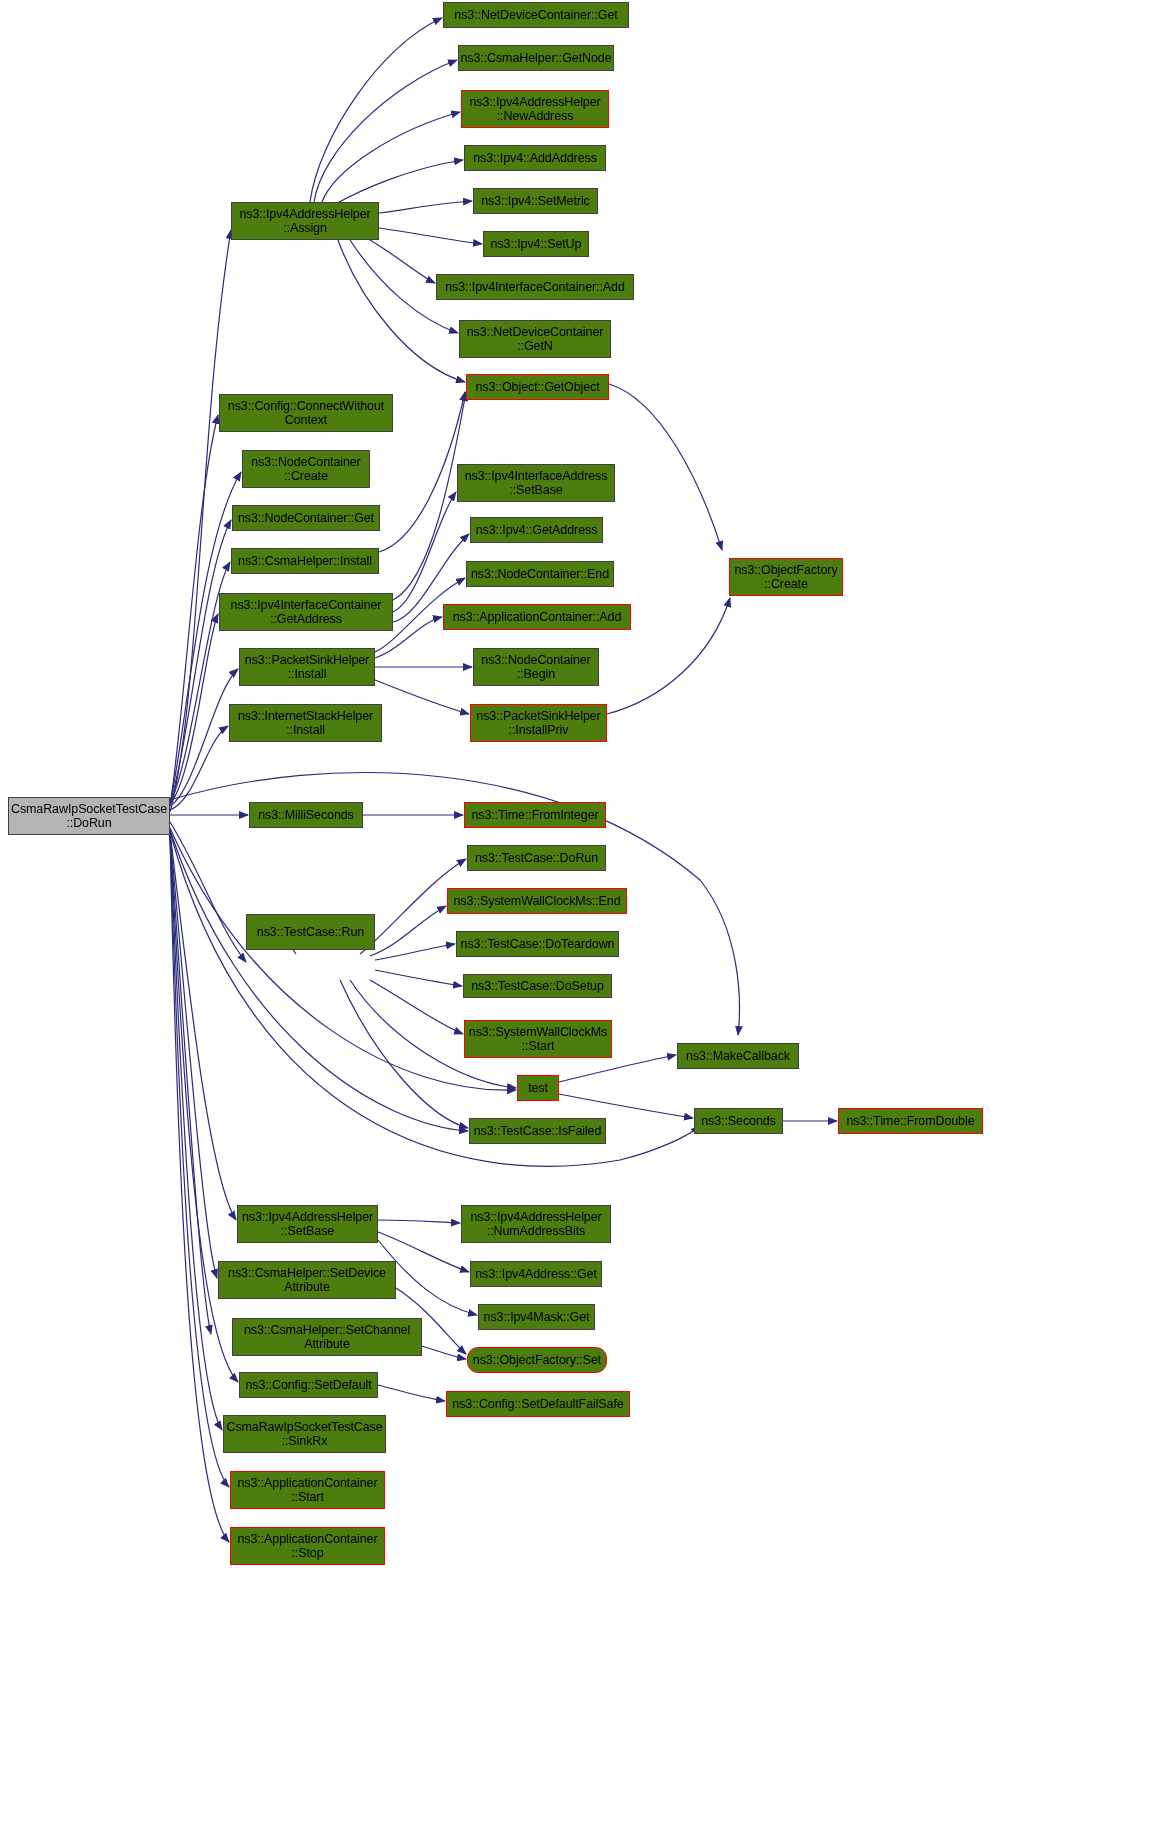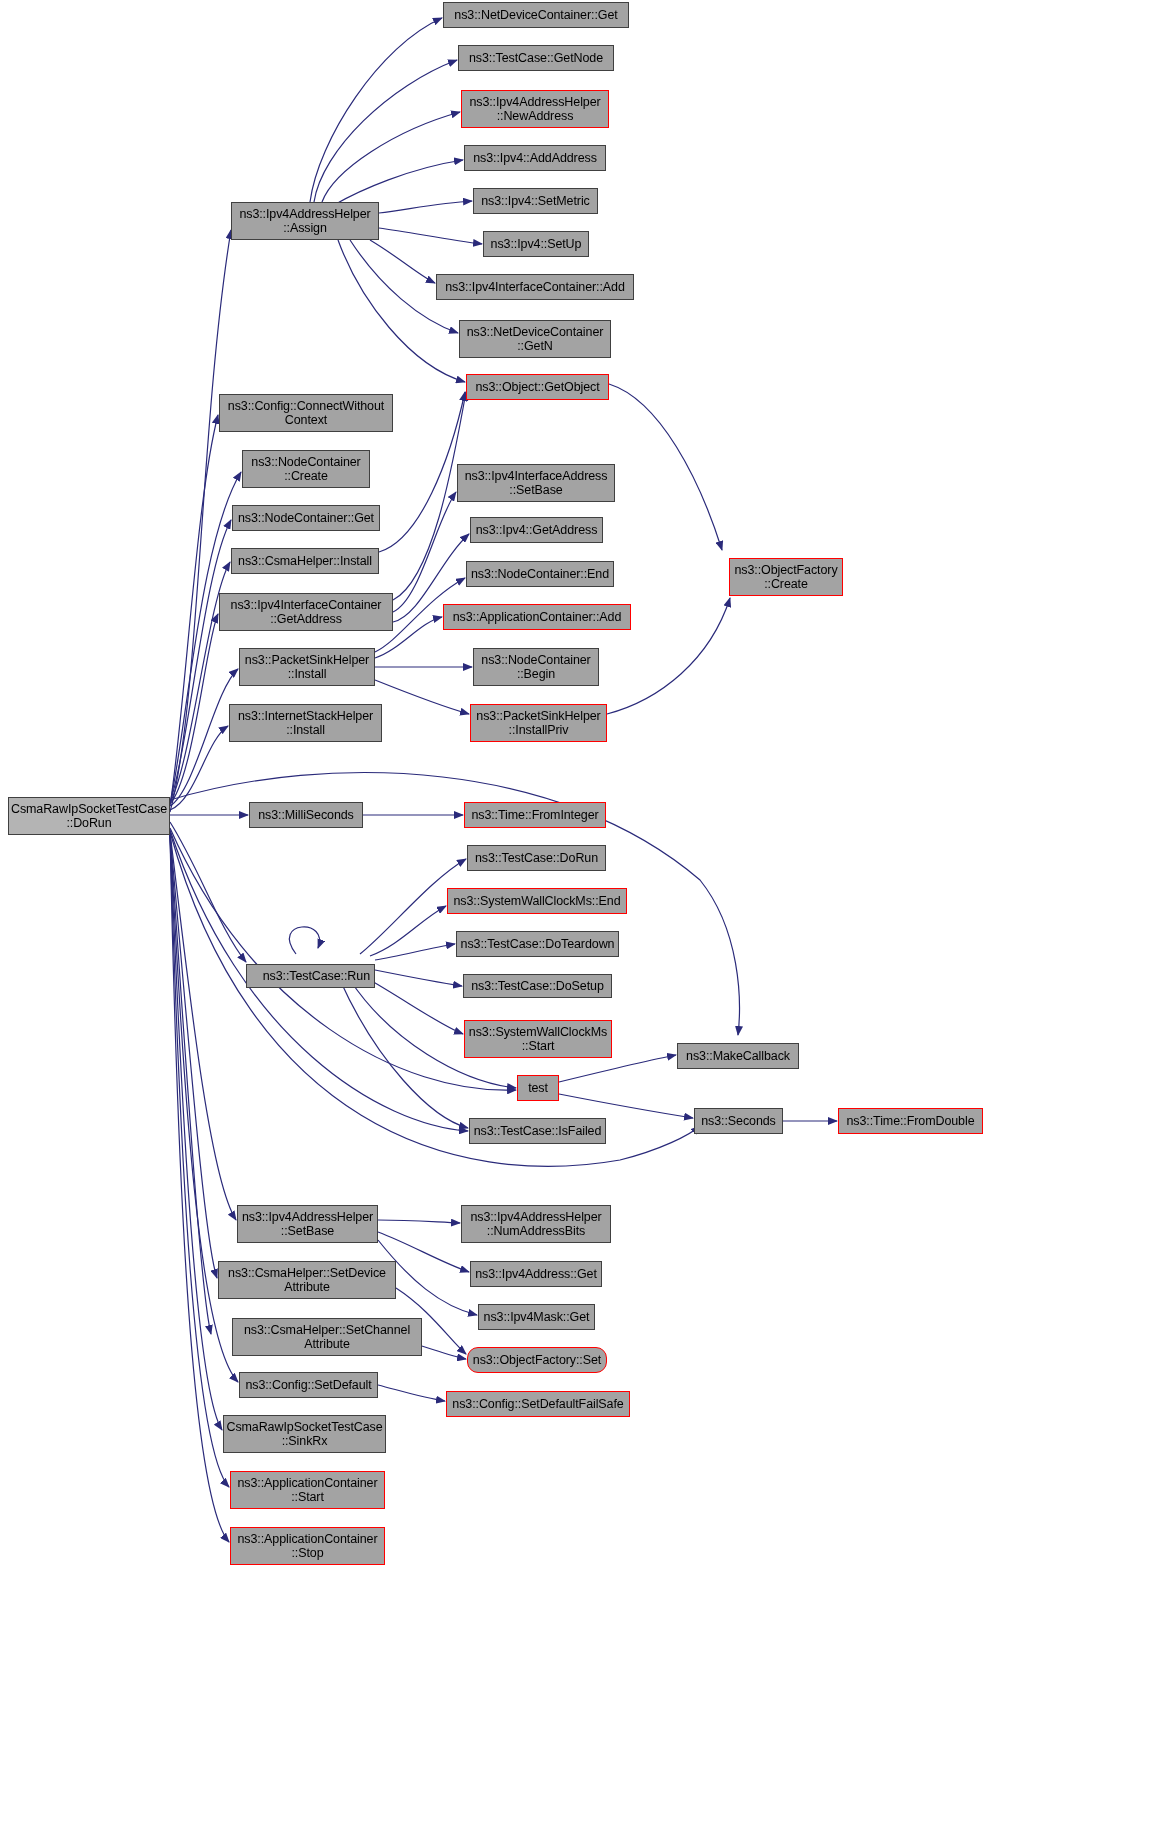--- a/index.html
+++ b/index.html
@@ -22,21 +22,21 @@
     height: 1843px;
     pointer-events: none;
   }
   .node {
     position: absolute;
     box-sizing: border-box;
     display: flex;
     align-items: center;
     justify-content: center;
     text-align: center;
-    background: #a3a3a3;
+    background: #4d7c0f;
     border: 1px solid #404040;
     font-size: 12.5px;
     line-height: 14px;
     color: #000000;
     letter-spacing: -0.1px;
     white-space: pre-line;
     z-index: 5;
   }
   .node.red {
     border: 1px solid #ff0000;
@@ -141,21 +141,21 @@
 
     <path d="M402,1340 C430,1348 450,1356 466,1359" stroke="#2a2a7a" fill="none" stroke-width="1.2" marker-end="url(#arrow)"></path>
 
     <path d="M378,1385 C405,1392 425,1398 445,1401" stroke="#2a2a7a" fill="none" stroke-width="1.2" marker-end="url(#arrow)"></path>
   </svg>
 <div class="node highlight" style="left: 8px; top: 797px; width: 162px; height: 38px;"><span class="lbl">CsmaRawIpSocketTestCase
 ::DoRun</span></div>
     <div class="node" style="left: 231px; top: 202px; width: 148px; height: 38px;"><span class="lbl">ns3::Ipv4AddressHelper
 ::Assign</span></div>
     <div class="node" style="left: 443px; top: 2px; width: 186px; height: 26px;"><span class="lbl">ns3::NetDeviceContainer::Get</span></div>
-    <div class="node" style="left: 458px; top: 45px; width: 156px; height: 26px;"><span class="lbl">ns3::TestCase::GetNode</span></div>
+    <div class="node" style="left: 458px; top: 45px; width: 156px; height: 26px;"><span class="lbl">ns3::CsmaHelper::GetNode</span></div>
     <div class="node red" style="left: 461px; top: 90px; width: 148px; height: 38px;"><span class="lbl">ns3::Ipv4AddressHelper
 ::NewAddress</span></div>
     <div class="node" style="left: 464px; top: 145px; width: 142px; height: 26px;"><span class="lbl">ns3::Ipv4::AddAddress</span></div>
     <div class="node" style="left: 473px; top: 188px; width: 125px; height: 26px;"><span class="lbl">ns3::Ipv4::SetMetric</span></div>
     <div class="node" style="left: 483px; top: 231px; width: 106px; height: 26px;"><span class="lbl">ns3::Ipv4::SetUp</span></div>
     <div class="node" style="left: 436px; top: 274px; width: 198px; height: 26px;"><span class="lbl">ns3::Ipv4InterfaceContainer::Add</span></div>
     <div class="node" style="left: 459px; top: 320px; width: 152px; height: 38px;"><span class="lbl">ns3::NetDeviceContainer
 ::GetN</span></div>
     <div class="node red" style="left: 466px; top: 374px; width: 143px; height: 26px;"><span class="lbl">ns3::Object::GetObject</span></div>
     <div class="node" style="left: 219px; top: 394px; width: 174px; height: 38px;"><span class="lbl">ns3::Config::ConnectWithout
@@ -176,21 +176,21 @@
     <div class="node" style="left: 466px; top: 561px; width: 148px; height: 26px;"><span class="lbl">ns3::NodeContainer::End</span></div>
     <div class="node red" style="left: 443px; top: 604px; width: 188px; height: 26px;"><span class="lbl">ns3::ApplicationContainer::Add</span></div>
     <div class="node" style="left: 473px; top: 648px; width: 126px; height: 38px;"><span class="lbl">ns3::NodeContainer
 ::Begin</span></div>
     <div class="node red" style="left: 470px; top: 704px; width: 137px; height: 38px;"><span class="lbl">ns3::PacketSinkHelper
 ::InstallPriv</span></div>
     <div class="node red" style="left: 681px; top: 558px; width: 114px; height: 38px; margin-left: 48px;"><span class="lbl">ns3::ObjectFactory
 ::Create</span></div>
     <div class="node" style="left: 249px; top: 802px; width: 114px; height: 26px;"><span class="lbl">ns3::MilliSeconds</span></div>
     <div class="node red" style="left: 464px; top: 802px; width: 142px; height: 26px;"><span class="lbl">ns3::Time::FromInteger</span></div>
-    <div class="node" style="left: 246px; top: 964px; width: 129px; height: 24px; justify-content: flex-end;"><span class="lbl">ns3::TestCase::Run</span></div>
+    <div class="node" style="left: 246px; top: 914px; width: 129px; height: 36px;"><span class="lbl">ns3::TestCase::Run</span></div>
     <div class="node" style="left: 467px; top: 845px; width: 139px; height: 26px;"><span class="lbl">ns3::TestCase::DoRun</span></div>
     <div class="node red" style="left: 447px; top: 888px; width: 180px; height: 26px;"><span class="lbl">ns3::SystemWallClockMs::End</span></div>
     <div class="node" style="left: 456px; top: 931px; width: 163px; height: 26px;"><span class="lbl">ns3::TestCase::DoTeardown</span></div>
     <div class="node" style="left: 463px; top: 974px; width: 149px; height: 24px;"><span class="lbl">ns3::TestCase::DoSetup</span></div>
     <div class="node red" style="left: 464px; top: 1020px; width: 148px; height: 38px;"><span class="lbl">ns3::SystemWallClockMs
 ::Start</span></div>
     <div class="node red" style="left: 517px; top: 1075px; width: 42px; height: 26px;"><span class="lbl">test</span></div>
     <div class="node" style="left: 469px; top: 1118px; width: 137px; height: 26px;"><span class="lbl">ns3::TestCase::IsFailed</span></div>
     <div class="node" style="left: 677px; top: 1043px; width: 122px; height: 26px;"><span class="lbl">ns3::MakeCallback</span></div>
     <div class="node" style="left: 694px; top: 1108px; width: 89px; height: 26px;"><span class="lbl">ns3::Seconds</span></div>

